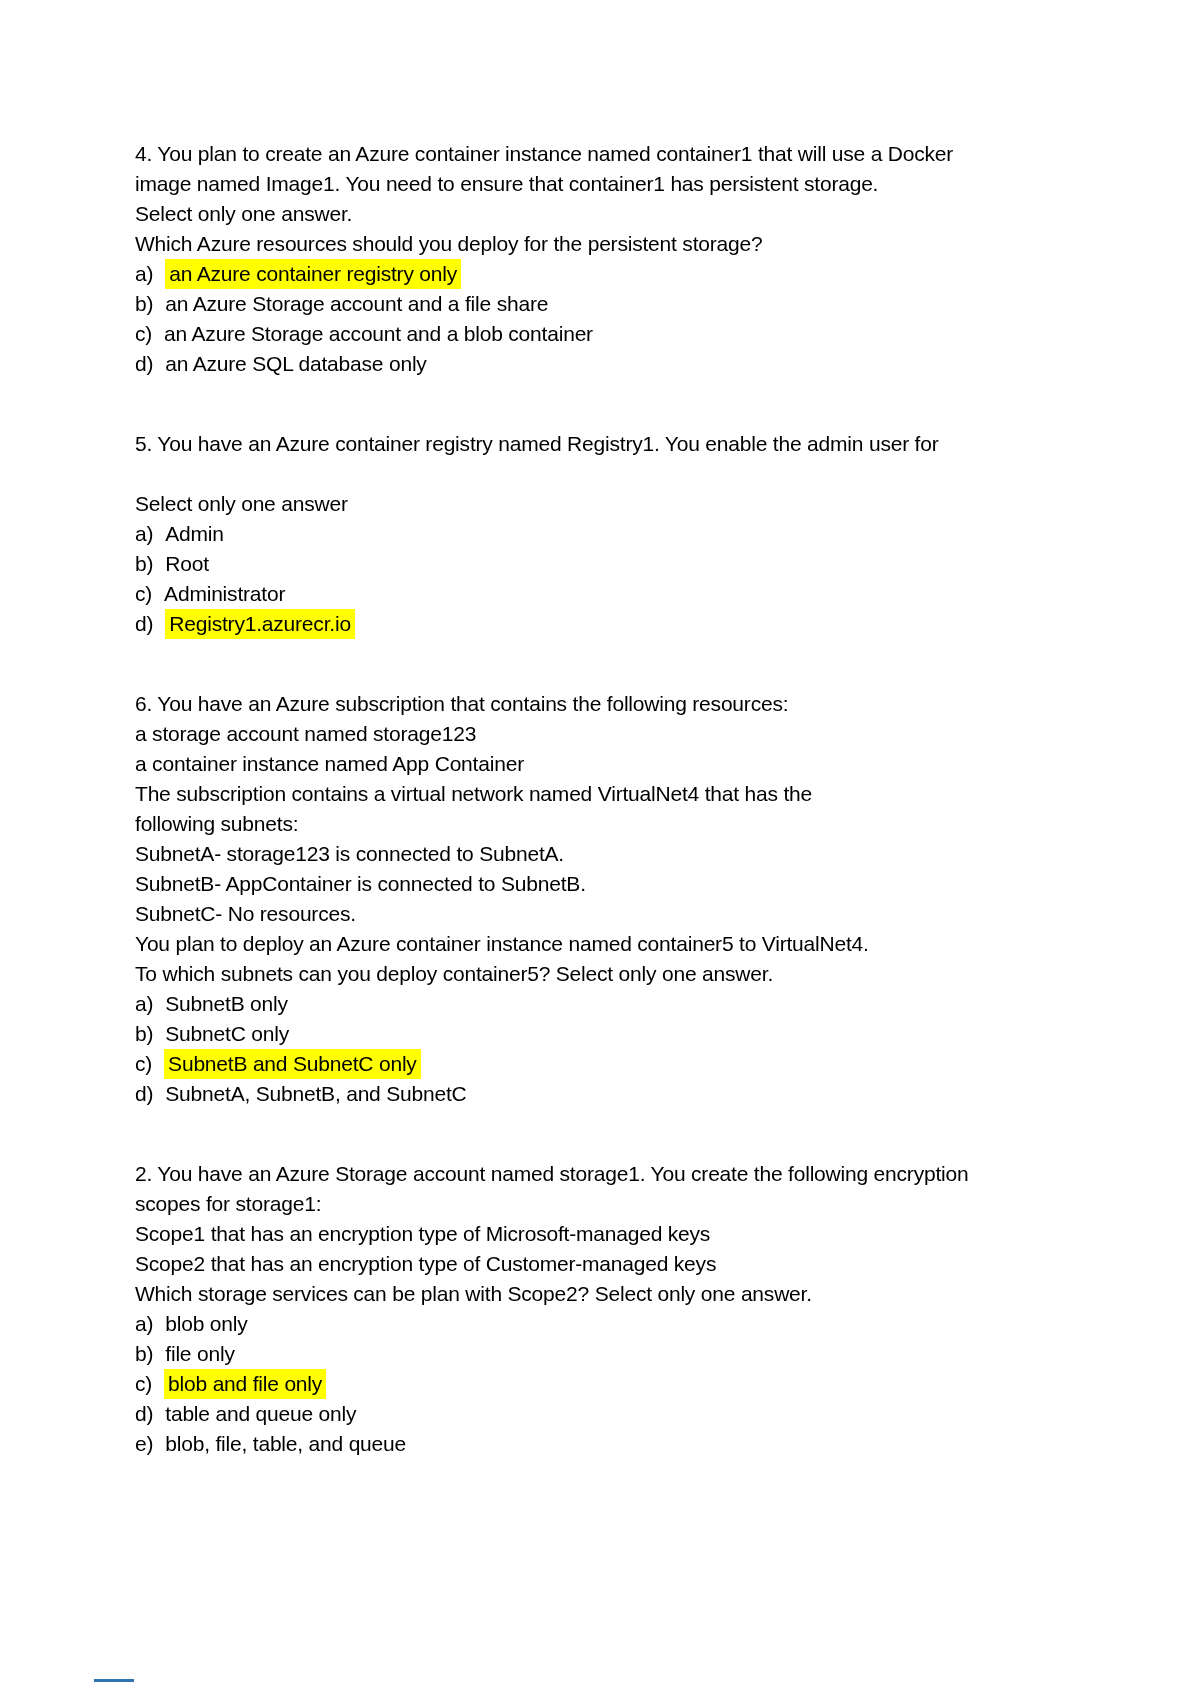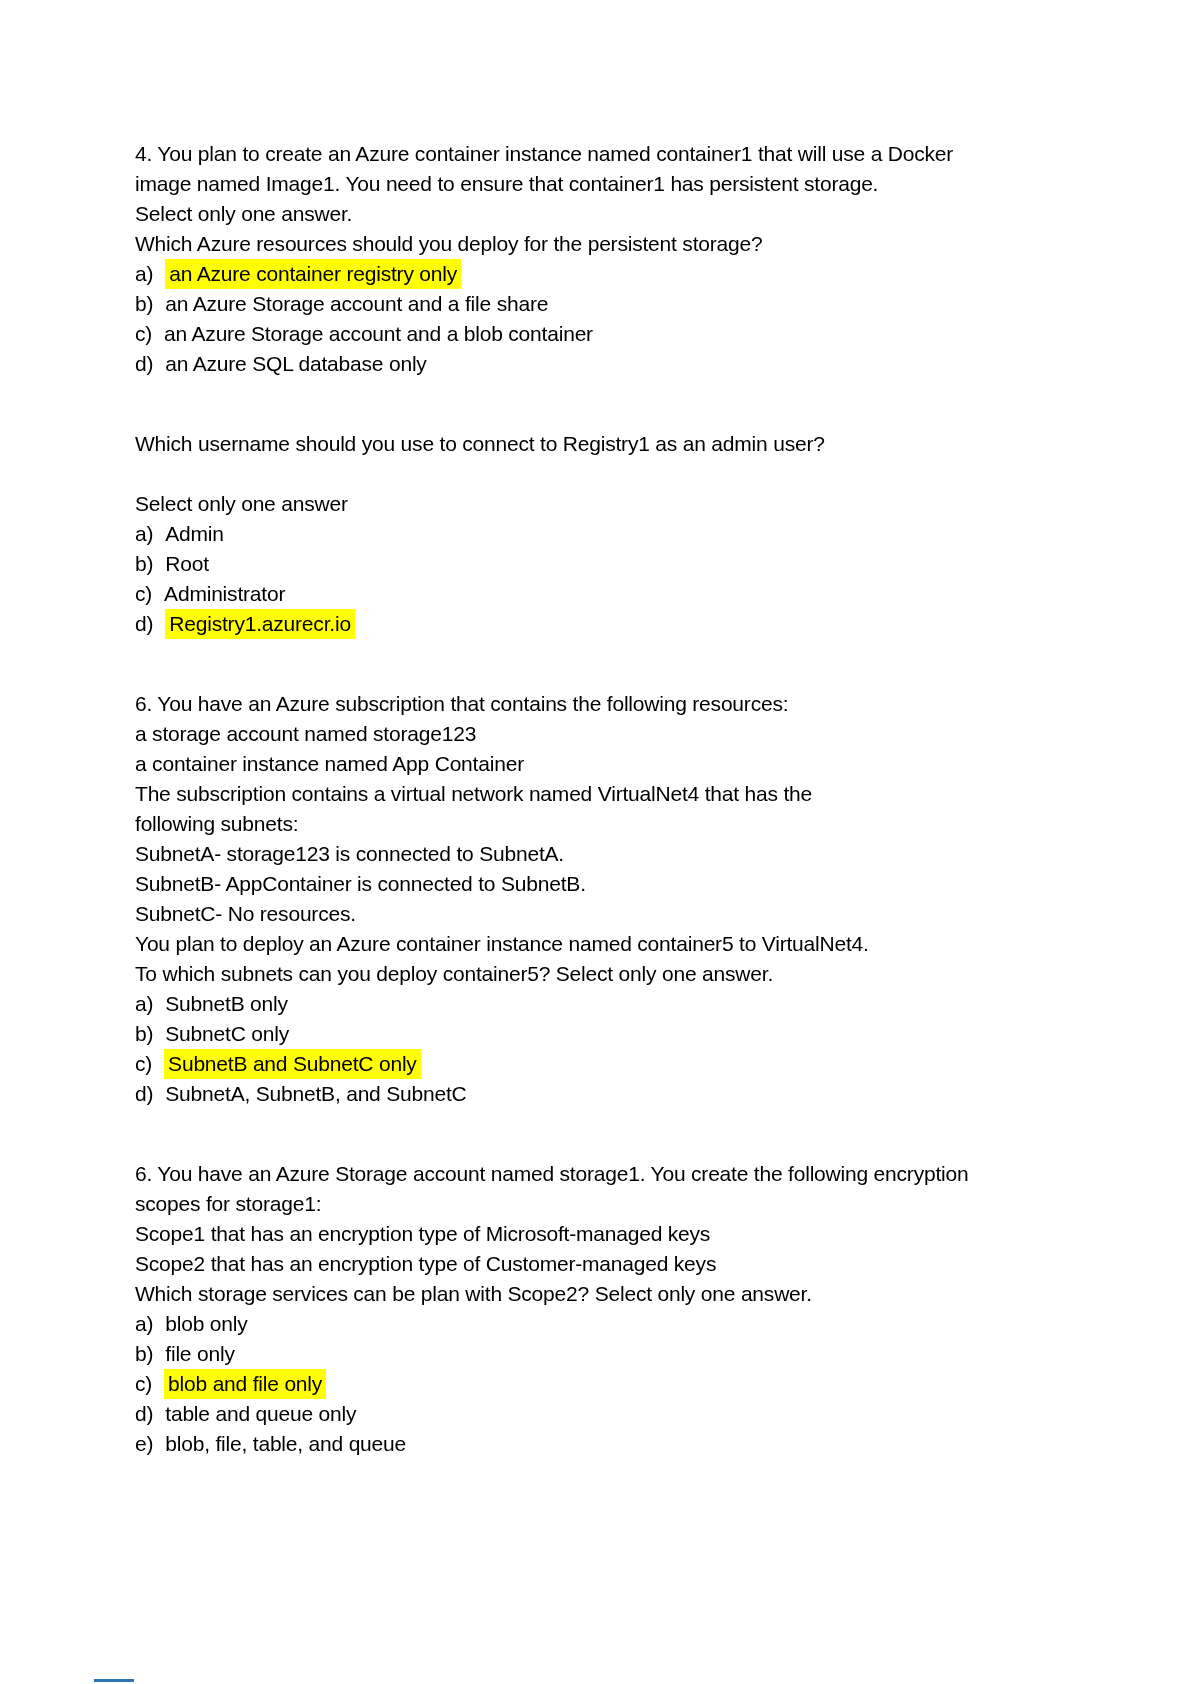--- a/index.html
+++ b/index.html
@@ -64,21 +64,21 @@
     <div class="line">image named Image1. You need to ensure that container1 has persistent storage.</div>
     <div class="line">Select only one answer.</div>
     <div class="line">Which Azure resources should you deploy for the persistent storage?</div>
     <div class="line"><span class="opt-label">a)</span><span class="opt-text hl">an Azure container registry only</span></div>
     <div class="line"><span class="opt-label">b)</span><span class="opt-text">an Azure Storage account and a file share</span></div>
     <div class="line"><span class="opt-label">c)</span><span class="opt-text">an Azure Storage account and a blob container</span></div>
     <div class="line"><span class="opt-label">d)</span><span class="opt-text">an Azure SQL database only</span></div>
   </section>
 
   <section class="question">
-    <div class="line">Which username should you use to connect to Registry1 as an admin user?</div>
+    <div class="line">5. You have an Azure container registry named Registry1. You enable the admin user for</div>
     <div class="line"></div>
     <div class="line">Select only one answer</div>
     <div class="line"><span class="opt-label">a)</span><span class="opt-text">Admin</span></div>
     <div class="line"><span class="opt-label">b)</span><span class="opt-text">Root</span></div>
     <div class="line"><span class="opt-label">c)</span><span class="opt-text">Administrator</span></div>
     <div class="line"><span class="opt-label">d)</span><span class="opt-text hl">Registry1.azurecr.io</span></div>
   </section>
 
   <section class="question">
     <div class="line">6. You have an Azure subscription that contains the following resources:</div>
@@ -91,21 +91,21 @@
     <div class="line">SubnetC- No resources.</div>
     <div class="line">You plan to deploy an Azure container instance named container5 to VirtualNet4.</div>
     <div class="line">To which subnets can you deploy container5? Select only one answer.</div>
     <div class="line"><span class="opt-label">a)</span><span class="opt-text">SubnetB only</span></div>
     <div class="line"><span class="opt-label">b)</span><span class="opt-text">SubnetC only</span></div>
     <div class="line"><span class="opt-label">c)</span><span class="opt-text hl">SubnetB and SubnetC only</span></div>
     <div class="line"><span class="opt-label">d)</span><span class="opt-text">SubnetA, SubnetB, and SubnetC</span></div>
   </section>
 
   <section class="question">
-    <div class="line">6. You have an Azure Storage account named storage1. You create the following encryption</div>
+    <div class="line">2. You have an Azure Storage account named storage1. You create the following encryption</div>
     <div class="line">scopes for storage1:</div>
     <div class="line">Scope1 that has an encryption type of Microsoft-managed keys</div>
     <div class="line">Scope2 that has an encryption type of Customer-managed keys</div>
     <div class="line">Which storage services can be plan with Scope2? Select only one answer.</div>
     <div class="line"><span class="opt-label">a)</span><span class="opt-text">blob only</span></div>
     <div class="line"><span class="opt-label">b)</span><span class="opt-text">file only</span></div>
     <div class="line"><span class="opt-label">c)</span><span class="opt-text hl">blob and file only</span></div>
     <div class="line"><span class="opt-label">d)</span><span class="opt-text">table and queue only</span></div>
     <div class="line"><span class="opt-label">e)</span><span class="opt-text">blob, file, table, and queue</span></div>
   </section>

